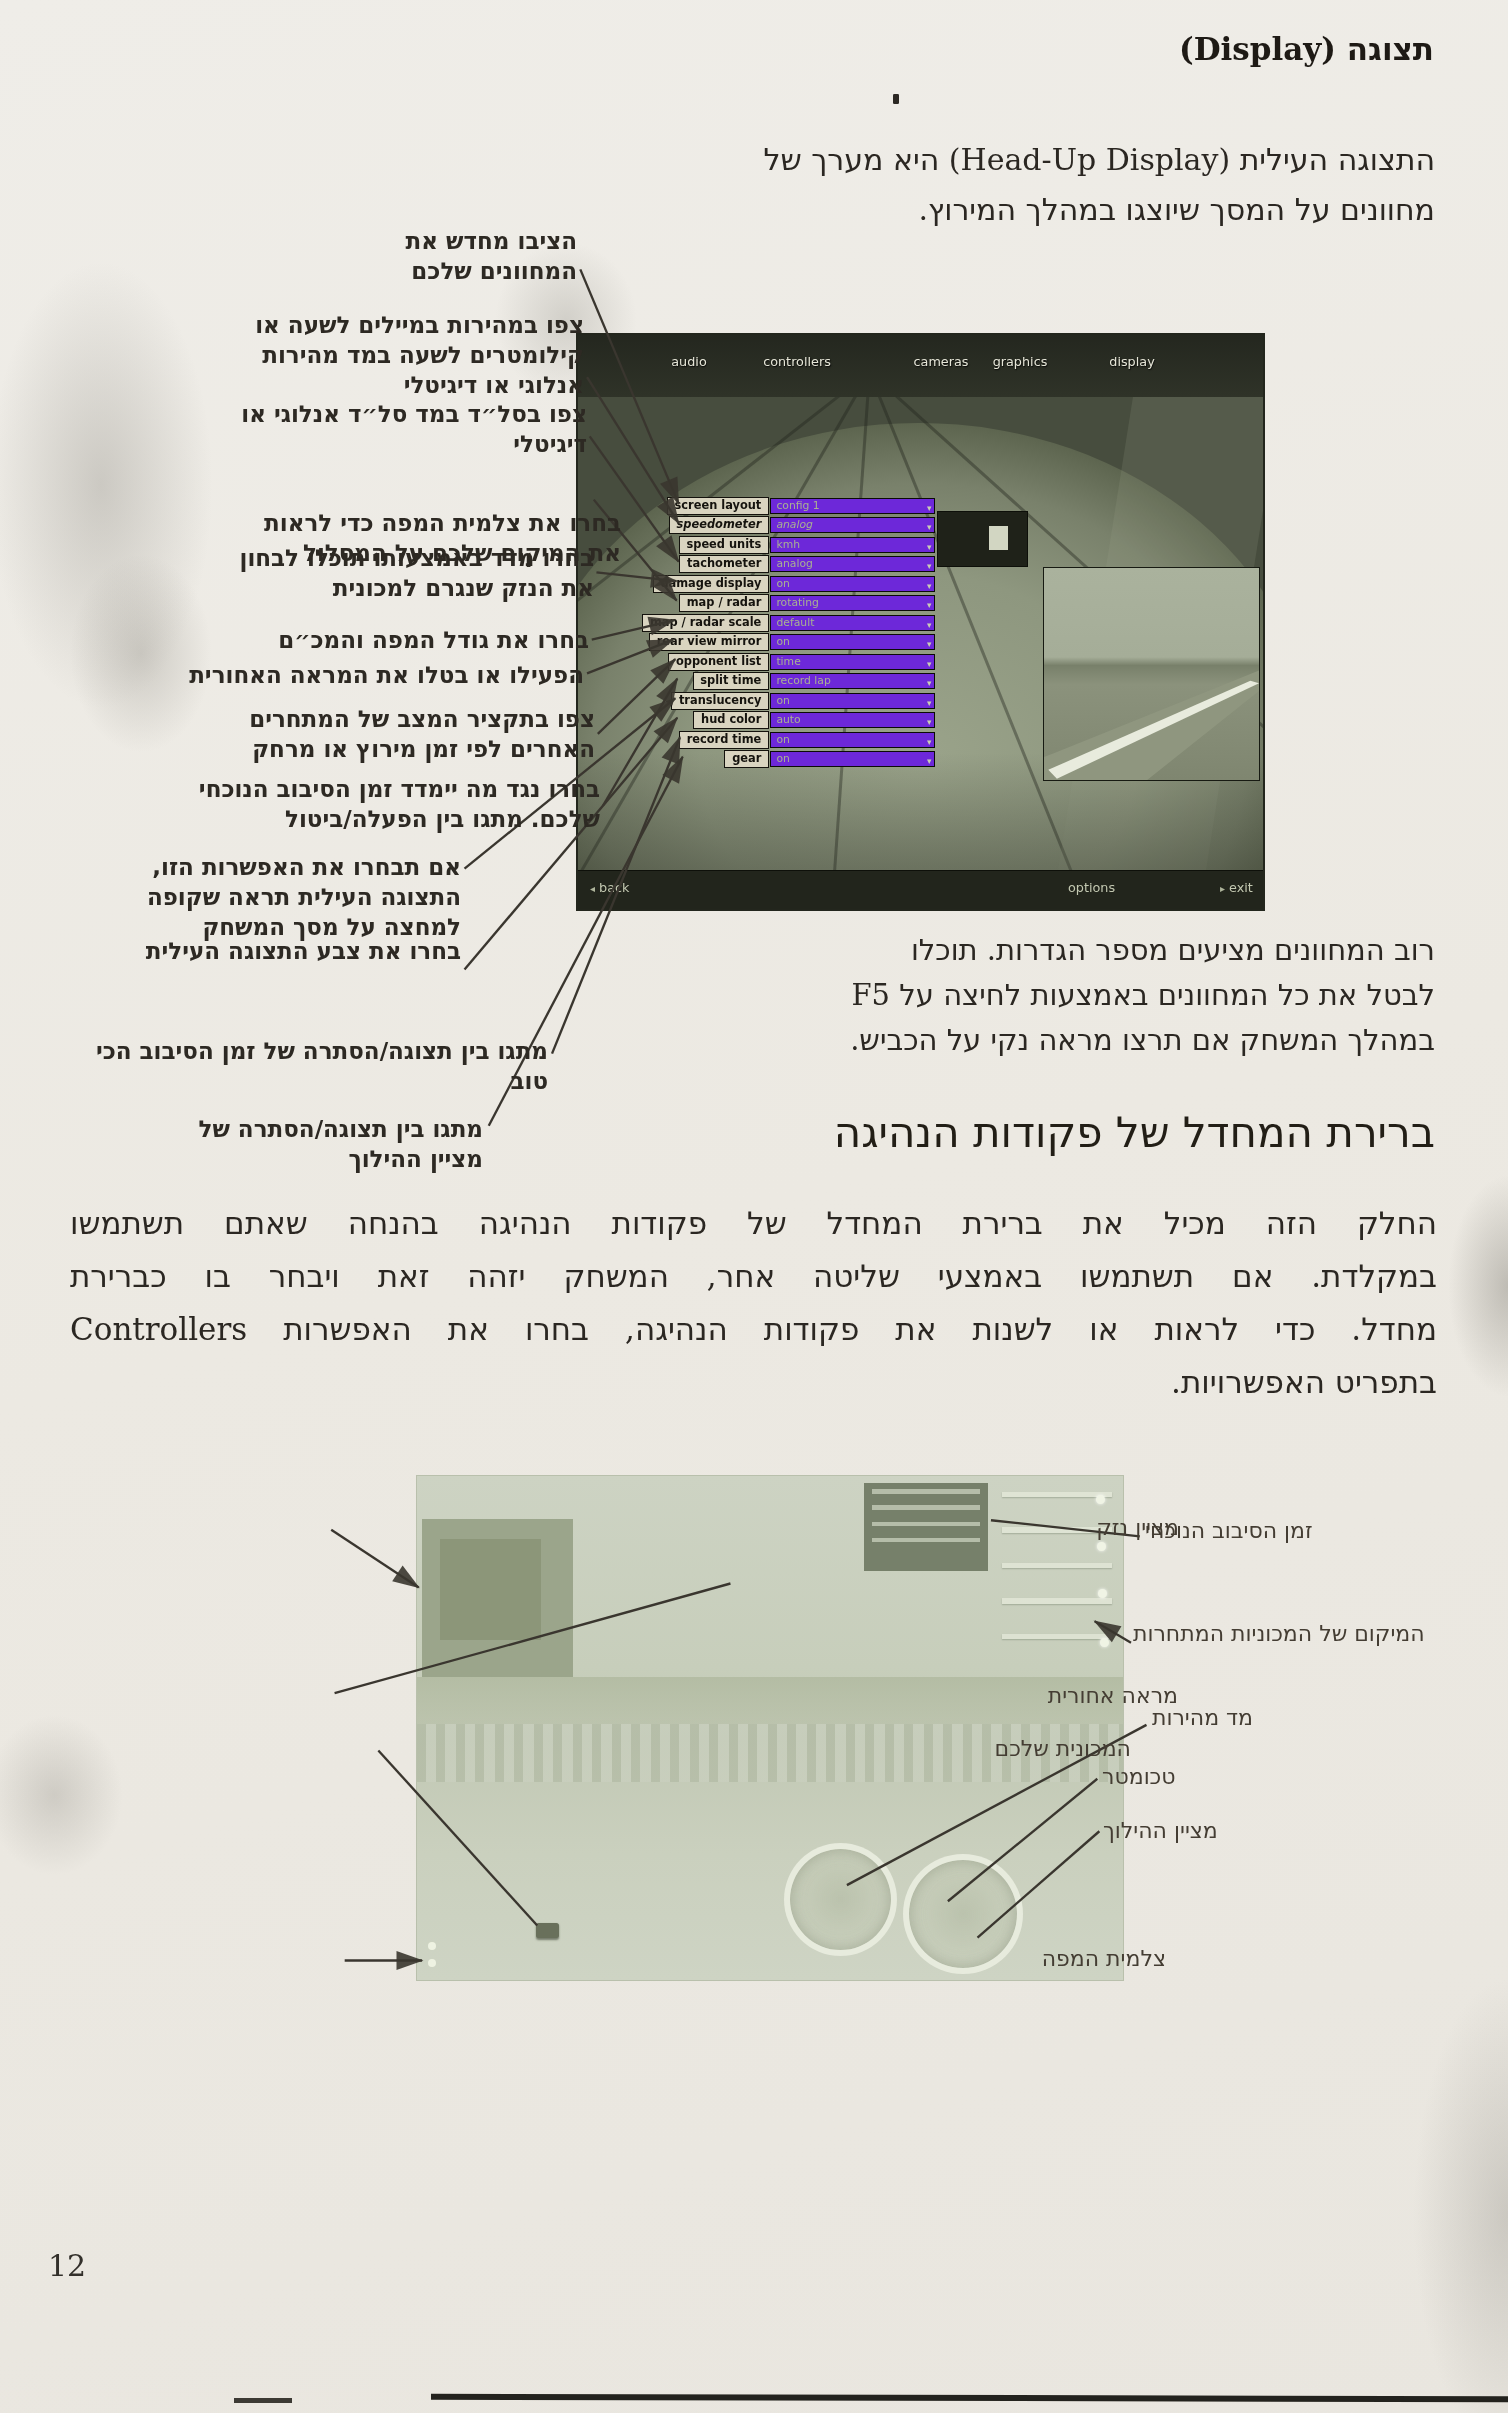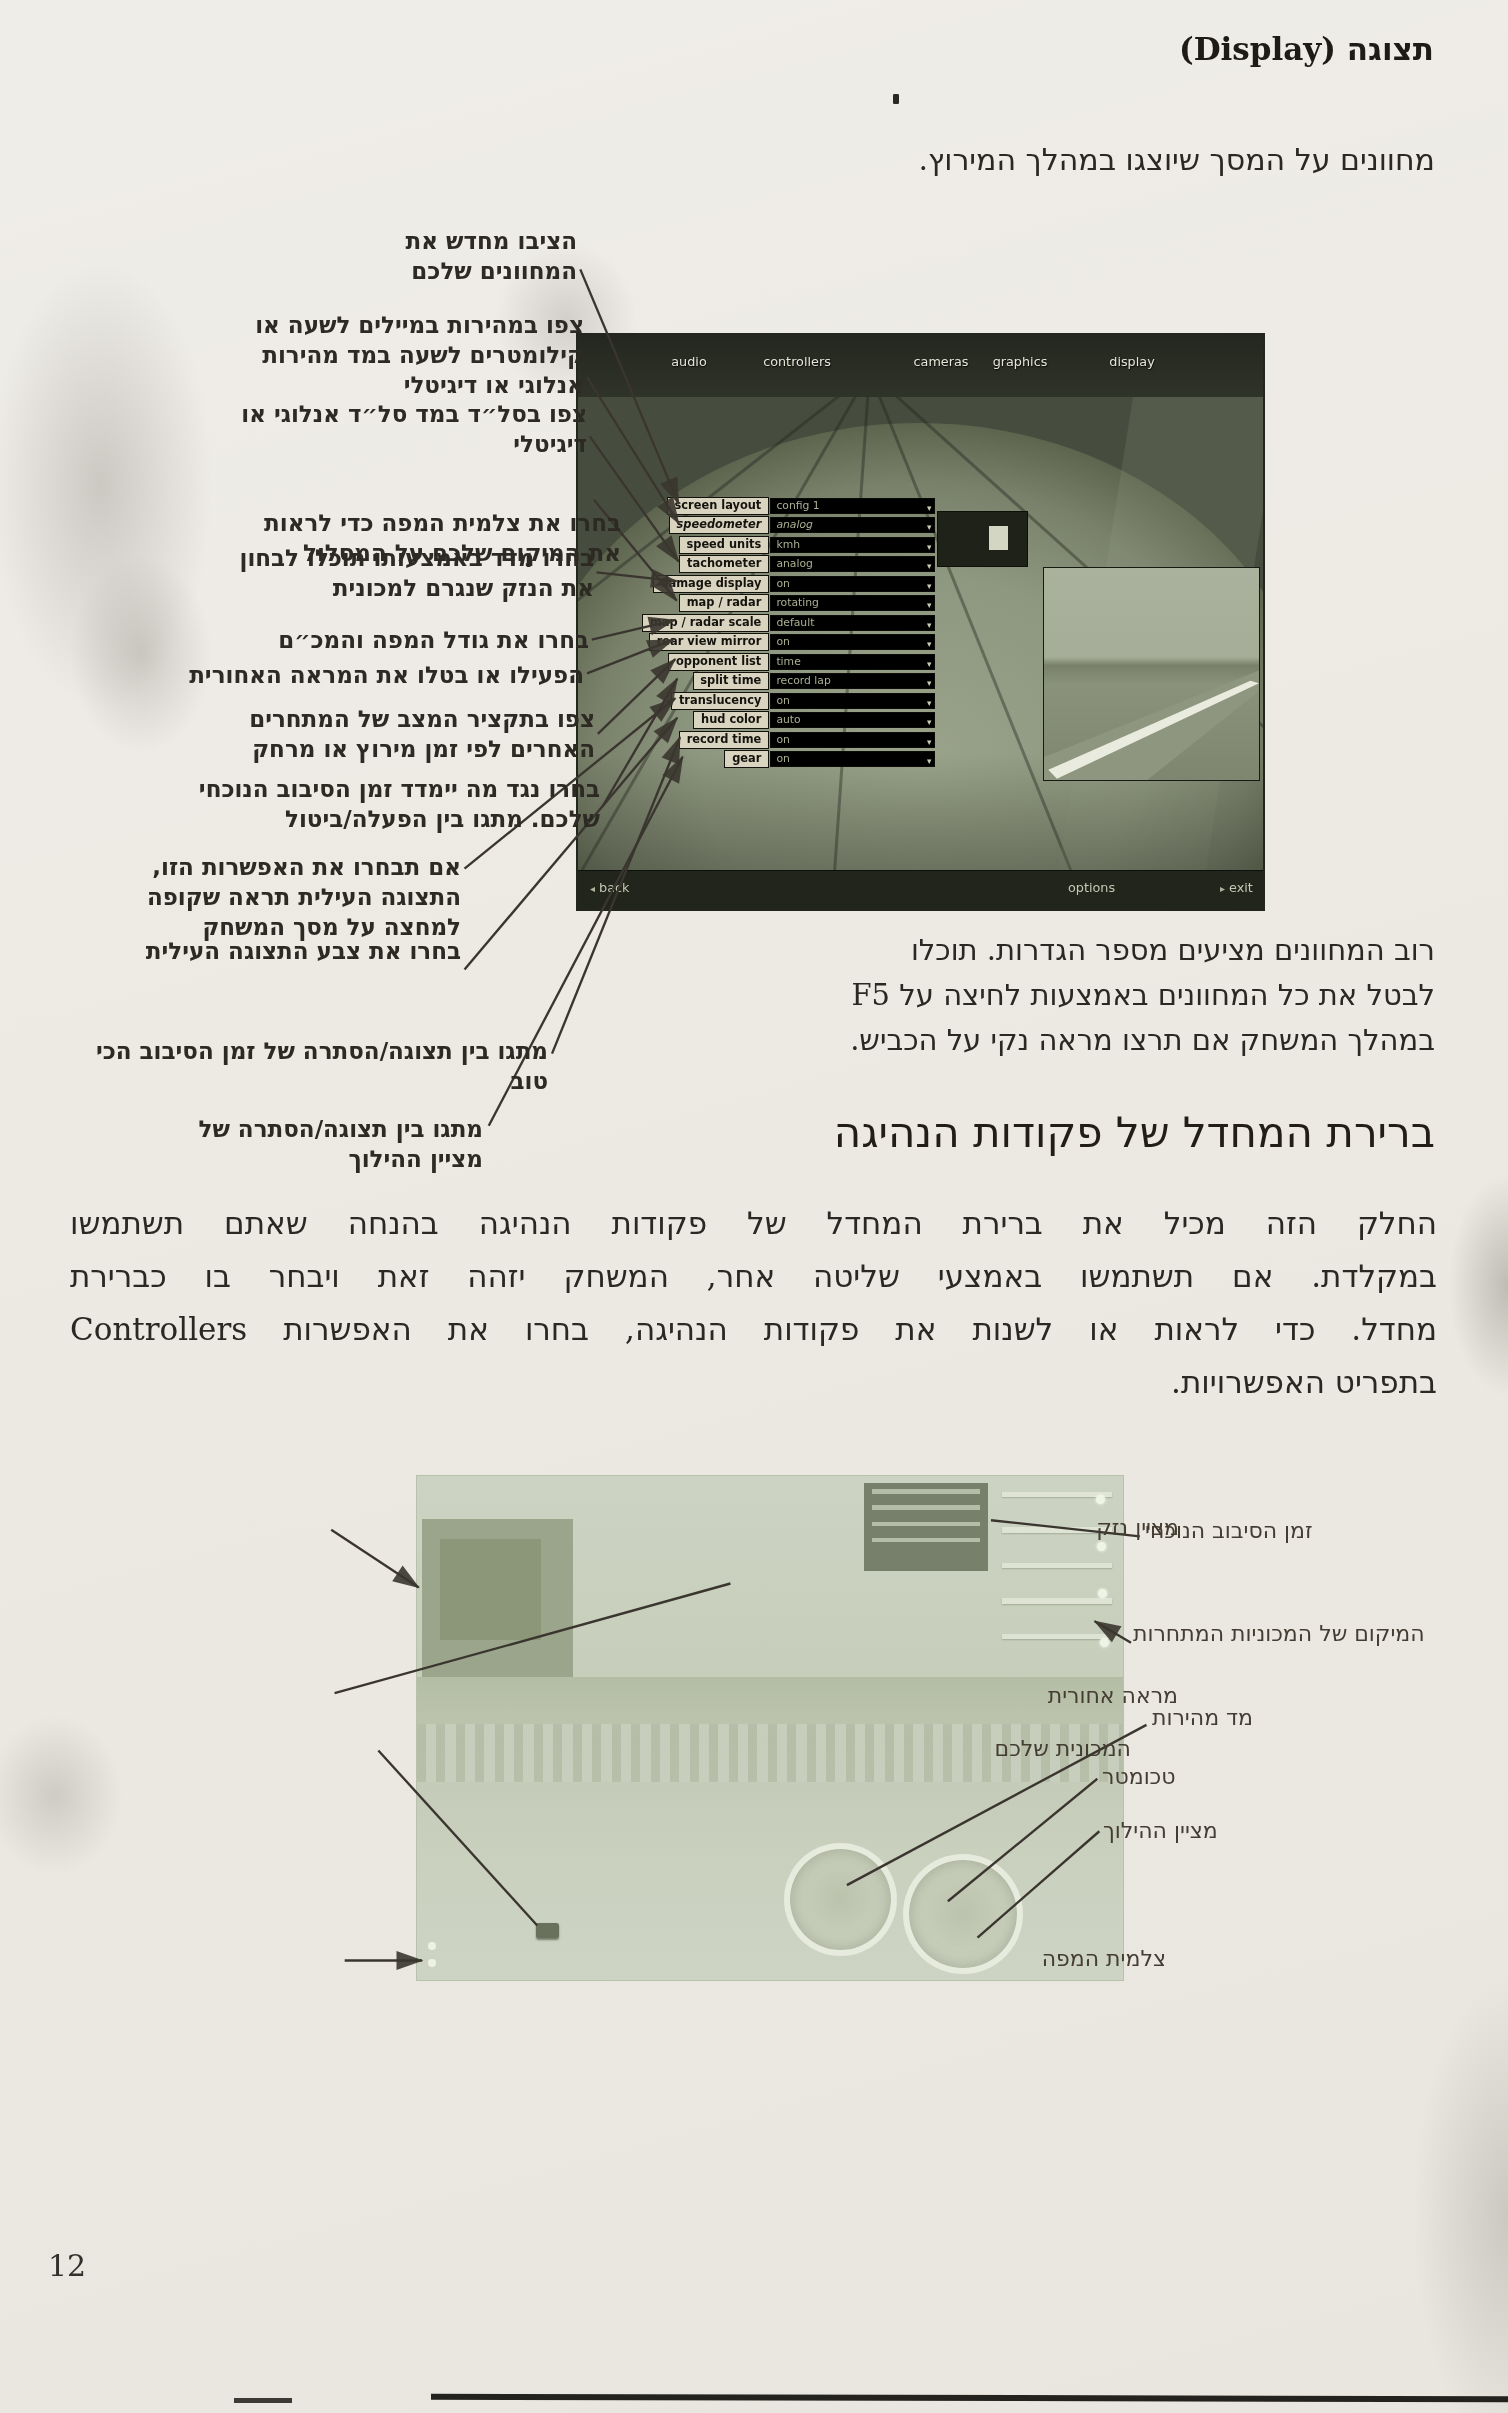--- a/index.html
+++ b/index.html
@@ -24,21 +24,21 @@
 .f1-topband{position:absolute;left:0;top:0;right:0;height:62px;background:linear-gradient(#24271f,#2f3328);}
 .f1-arc{position:absolute;left:-57px;top:88px;width:795px;height:673px;border-radius:50%;
   background:radial-gradient(closest-side,#9aa38a 0%,#8e977f 55%,#79816b 82%,#5d654f 100%);}
 .spoke{position:absolute;top:37px;left:290px;width:2.7px;height:640px;background:rgba(32,35,27,.4);transform-origin:top center;}
 .f1-wedge{position:absolute;left:519px;top:0;width:148px;height:578px;background:rgba(160,168,142,.16);transform:skewX(-9deg);}
 .f1-shade{position:absolute;left:0;right:0;top:418px;bottom:0;background:linear-gradient(rgba(40,44,34,0),rgba(40,44,34,.5));}
 .f1-tab{position:absolute;top:19px;transform:translateX(-50%);font-size:12.8px;color:#e6e6d8;text-shadow:0.7px 1.3px 1.3px rgba(0,0,0,.9);white-space:nowrap;}
 #f1tabs,#f1rows{position:absolute;left:0;top:0;width:100%;height:100%;}
 .srow{position:absolute;left:0;width:357px;height:18px;}
 .srow-label{position:absolute;right:166px;top:0;height:17.5px;background:#d9d4c0;color:#15130e;border:1.3px solid #14120d;font-size:11.4px;font-weight:bold;line-height:14px;padding:0 6.7px;white-space:nowrap;box-sizing:border-box;}
-.srow-value{position:absolute;left:192px;top:0.7px;width:165px;height:16px;background:#000000;border:0.7px solid #0b0b07;color:#a9b092;font-size:10.8px;line-height:14px;padding:0 16px 0 5.4px;box-sizing:border-box;white-space:nowrap;}
+.srow-value{position:absolute;left:192px;top:0.7px;width:165px;height:16px;background:#6d28d9;border:0.7px solid #0b0b07;color:#a9b092;font-size:10.8px;line-height:14px;padding:0 16px 0 5.4px;box-sizing:border-box;white-space:nowrap;}
 .srow-value .dd{position:absolute;right:2.7px;top:2px;font-size:8.8px;color:#c9cdb6;}
 .f1-subpanel{position:absolute;left:359px;top:176px;width:89px;height:54px;background:#1f2219;border:0.7px solid #0d0f09;}
 .f1-subpanel::after{content:"";position:absolute;left:51px;top:13.5px;width:19px;height:24px;background:#d2d6c2;}
 .f1-preview{position:absolute;left:465px;top:232px;width:217px;height:214px;border:1.3px solid #171a12;box-sizing:border-box;overflow:hidden;
   background:linear-gradient(180deg,#aab29d 0%,#a5ad98 42%,#78806a 46%,#8b927c 55%,#7f8670 100%);}
 .f1-road{position:absolute;left:0;bottom:0;width:100%;height:60%;background:#8f967f;
   clip-path:polygon(0% 100%,48% 100%,100% 30%,100% 14%,6% 78%,0% 82%);}
 .f1-roadline{position:absolute;left:0;bottom:0;width:100%;height:60%;background:#e8ebdd;
   clip-path:polygon(2% 92%,96% 22%,100% 24%,6% 99%);}
 .f1-footer{position:absolute;left:0;right:0;bottom:0;height:38px;background:#22251c;border-top:1.3px solid #0e100a;}
@@ -106,20 +106,21 @@
       <line x1="1693" y1="2282" x2="1472" y2="2258" stroke="#3a362f" stroke-width="3.5"></line>
       <line x1="1680" y1="2440" x2="1626" y2="2408" stroke="#3a362f" stroke-width="3.5" marker-end="url(#arr)"></line>
       <line x1="1703" y1="2562" x2="1258" y2="2800" stroke="#3a362f" stroke-width="3.5"></line>
       <line x1="1630" y1="2642" x2="1408" y2="2824" stroke="#3a362f" stroke-width="3.5"></line>
       <line x1="1633" y1="2720" x2="1452" y2="2878" stroke="#3a362f" stroke-width="3.5"></line>
     </svg>
 
   <div class="title">תצוגה (Display)</div>
   <div class="titledot"></div>
   <div class="para" id="para1">
+      <div class="pline">התצוגה העילית (Head-Up Display) היא מערך של</div>
       <div class="pline">מחוונים על המסך שיוצגו במהלך המירוץ.</div>
     </div>
 
   <div id="fig1">
     <div class="f1-arc"></div>
     <div class="spoke" style="transform:rotate(-48deg);"></div>
     <div class="spoke" style="transform:rotate(-22deg);"></div>
     <div class="spoke" style="transform:rotate(4deg);"></div>
     <div class="spoke" style="transform:rotate(30deg);"></div>
     <div class="spoke" style="transform:rotate(52deg);"></div>

